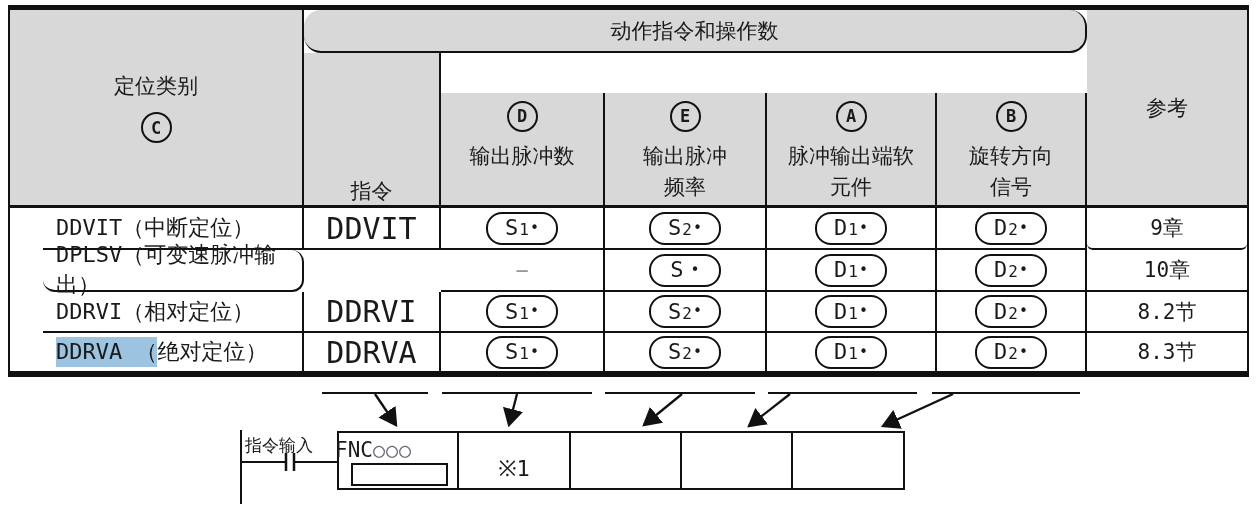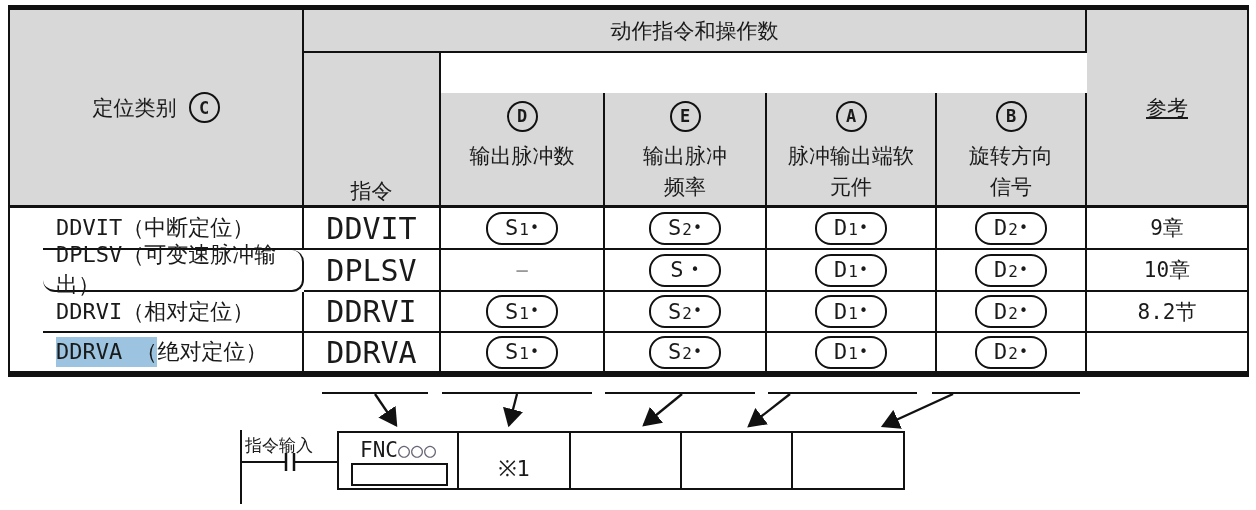--- a/index.html
+++ b/index.html
@@ -22,23 +22,23 @@
   .cell{
     box-sizing:border-box;
     border-right:2px solid #111;
     border-bottom:2px solid #111;
     display:flex;align-items:center;justify-content:center;
     font-size:21px;
   }
   .cell.last-col{border-right:none;}
   .hdr{background:#d8d8d8;}
   .hdr-heavy{border-bottom:3px solid #111;}
-  .cat-hdr{grid-column:1;grid-row:1 / span 3;flex-direction:row;gap:12px;}
-  .action-hdr{grid-column:2 / span 5;grid-row:1;}
-  .ref-hdr{grid-column:7;grid-row:1 / span 3;border-right:none;text-decoration:underline;}
+  .cat-hdr{grid-column:1;grid-row:1 / span 3;flex-direction:column;gap:12px;}
+  .action-hdr{grid-column:2 / span 5;grid-row:1;border-radius:17px;}
+  .ref-hdr{grid-column:7;grid-row:1 / span 3;border-right:none;}
   .instr-hdr{grid-column:2;grid-row:2 / span 2;align-items:flex-end;}
   .opnd-hdr{grid-column:3 / span 4;grid-row:2;}
   .colhdr{flex-direction:column;justify-content:flex-start;padding-top:8px;line-height:31px;}
   .circle-letter{
     display:inline-flex;align-items:center;justify-content:center;
     width:27px;height:27px;border:2px solid #111;border-radius:50%;
     font-family:"DejaVu Sans Mono",sans-serif;font-size:17px;font-weight:bold;
     background:transparent;margin-bottom:8px;flex:0 0 auto;
   }
   .cat-hdr .circle-letter{margin-bottom:0;}
@@ -55,21 +55,21 @@
     background:#fff;font-family:"DejaVu Sans Mono",sans-serif;padding:0 6px;
   }
   .pill .main{font-size:22px;line-height:1;}
   .pill .sub{font-size:16px;line-height:1;position:relative;top:2px;margin-left:1px;}
   .pill .dot{font-size:15px;line-height:1;margin-left:1px;}
   .dash{color:#999;font-size:22px;font-family:"DejaVu Sans Mono",sans-serif;}
   
   .overlay{position:absolute;left:0;top:0;pointer-events:none;}
   .dlabel{position:absolute;font-size:17px;white-space:nowrap;}
   .lbl-input{left:245px;top:434px;}
-  .lbl-fnc{left:360px;top:438px;font-family:"DejaVu Sans Mono",sans-serif;font-size:21px;}
+  .lbl-fnc{left:335px;top:438px;font-family:"DejaVu Sans Mono",sans-serif;font-size:21px;}
   .lbl-fnc .rings{color:#667;letter-spacing:1px;font-size:20px;}
   .lbl-note{left:458px;top:452px;width:112px;text-align:center;
     font-family:"DejaVu Sans Mono",sans-serif;font-size:22px;}
 </style>
 </head>
 <body>
 
 <div class="canvas">
 
   <div class="optable">
@@ -136,29 +136,26 @@
           <span class="dot">•</span>
         </span>
     </div>
     <div class="cell" style="grid-column:6;grid-row:4;">
       <span class="pill">
           <span class="main">D</span>
           <span class="sub">2</span>
           <span class="dot">•</span>
         </span>
     </div>
-    <div class="cell ref-cell last-col" style="grid-column:7;grid-row:4;">
+    <div class="cell ref-cell last-col" style="grid-column:7;grid-row:4;border-radius:6px;">
       <span>9章</span>
     </div>
 
     <div class="cell cat-cell" style="grid-column:1;grid-row:5;border-radius:12px;">
       <span>DPLSV（可变速脉冲输出）</span>
-    </div>
-    <div class="cell code-cell" style="grid-column:2;grid-row:5;">
-      <span>DPLSV</span>
     </div>
     <div class="cell" style="grid-column:3;grid-row:5;">
       <span class="dash">−</span>
     </div>
     <div class="cell" style="grid-column:4;grid-row:5;">
       <span class="pill">
           <span class="main">S</span>
           <span class="sub"></span>
           <span class="dot" style="margin-left:6px;">•</span>
         </span>
@@ -246,20 +243,23 @@
           <span class="sub">1</span>
           <span class="dot">•</span>
         </span>
     </div>
     <div class="cell row-last" style="grid-column:6;grid-row:7;">
       <span class="pill">
           <span class="main">D</span>
           <span class="sub">2</span>
           <span class="dot">•</span>
         </span>
+    </div>
+    <div class="cell ref-cell last-col row-last" style="grid-column:7;grid-row:7;">
+      <span>8.3节</span>
     </div>
   </div>
 
   <svg class="overlay" width="1256" height="510" viewBox="0 0 1256 510">
     <defs>
       <marker id="ah" markerWidth="9" markerHeight="9" refX="7" refY="4.5" orient="auto">
         <path d="M0,0 L8,4.5 L0,9 z" fill="#111"></path>
       </marker>
     </defs>
 

